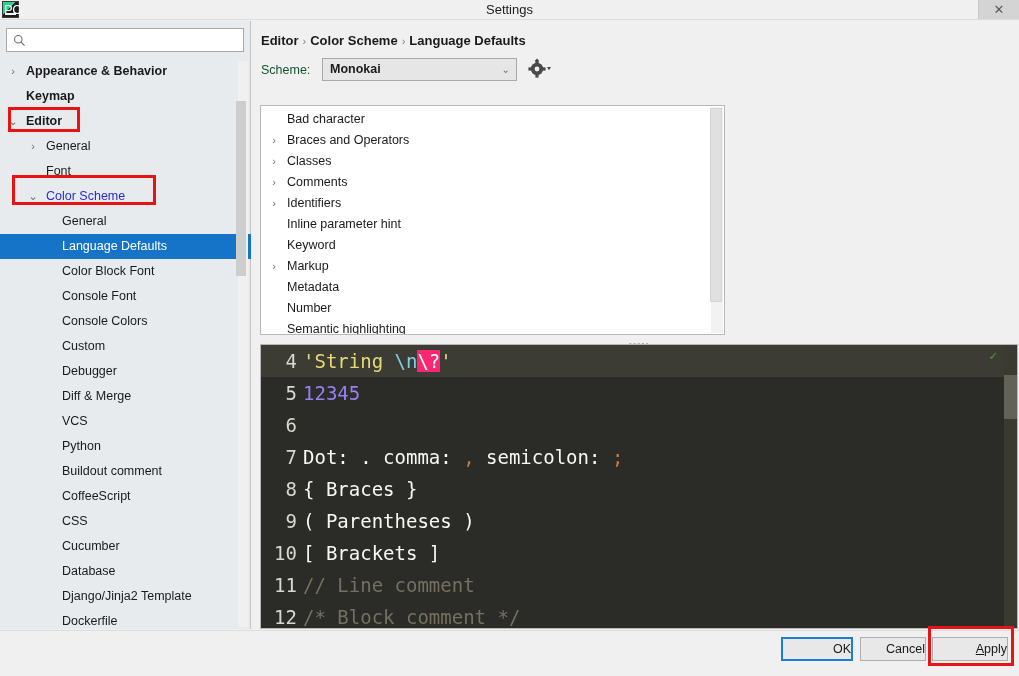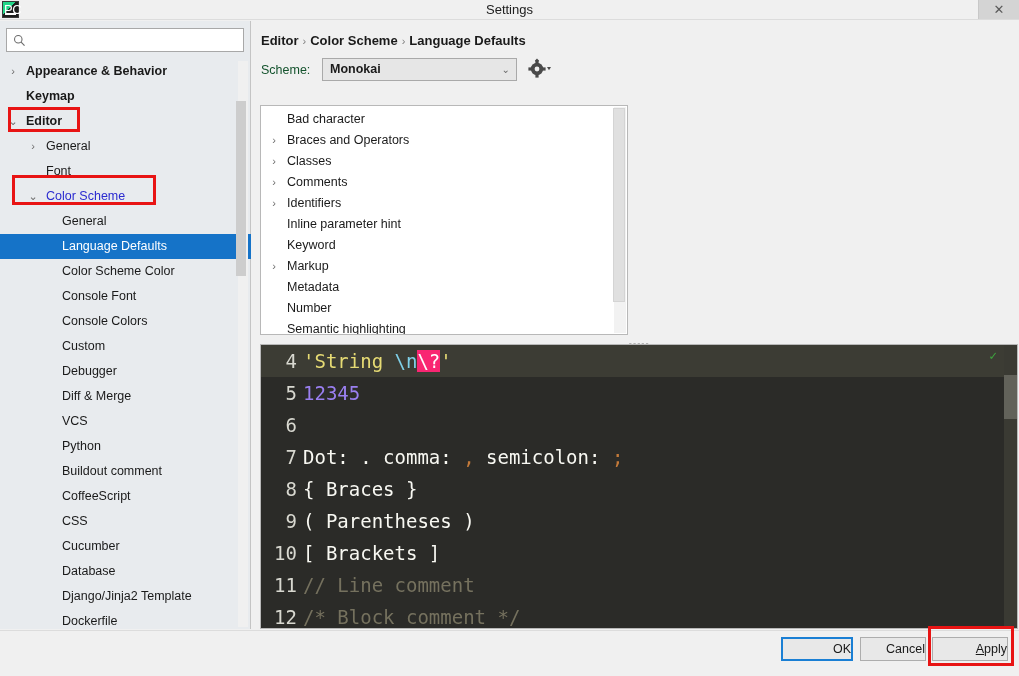--- a/index.html
+++ b/index.html
@@ -133,21 +133,21 @@
   #scheme-select .chev {
     position:absolute; right:6px; top:0; line-height:21px;
     font-size:10px; color:#6a6a6a;
   }
   #gear-btn {
     position:absolute; left:275px; top:37px; width:30px; height:22px; cursor:pointer;
   }
 
   
   #ctree {
-    position:absolute; left:8px; top:84px; width:368px; height:230px;
+    position:absolute; left:8px; top:84px; width:465px; height:230px;
     background:#ffffff;
     border:1px solid #b8b8b8;
     overflow:hidden;
   }
   #ctree-inner { position:absolute; left:0; top:3px; width:447px; }
   .crow { position:relative; height:21px; line-height:21px; cursor:pointer; }
   .crow .arrow {
     position:absolute; left:6px; top:0; width:14px; height:21px;
     text-align:center; color:#6e6e6e; font-size:11px; line-height:21px;
   }
@@ -290,21 +290,21 @@
         <span class="arrow" style="left: 26px;">⌄</span>
         <span class="lbl" style="left: 46px;">Color Scheme</span>
       </div>
       <div class="trow">
         <span class="lbl" style="left: 62px;">General</span>
       </div>
       <div class="trow selected">
         <span class="lbl" style="left: 62px;">Language Defaults</span>
       </div>
       <div class="trow">
-        <span class="lbl" style="left: 62px;">Color Scheme Color</span>
+        <span class="lbl" style="left: 62px;">Color Block Font</span>
       </div>
       <div class="trow">
         <span class="lbl" style="left: 62px;">Console Font</span>
       </div>
       <div class="trow">
         <span class="lbl" style="left: 62px;">Console Colors</span>
       </div>
       <div class="trow">
         <span class="lbl" style="left: 62px;">Custom</span>
       </div>

